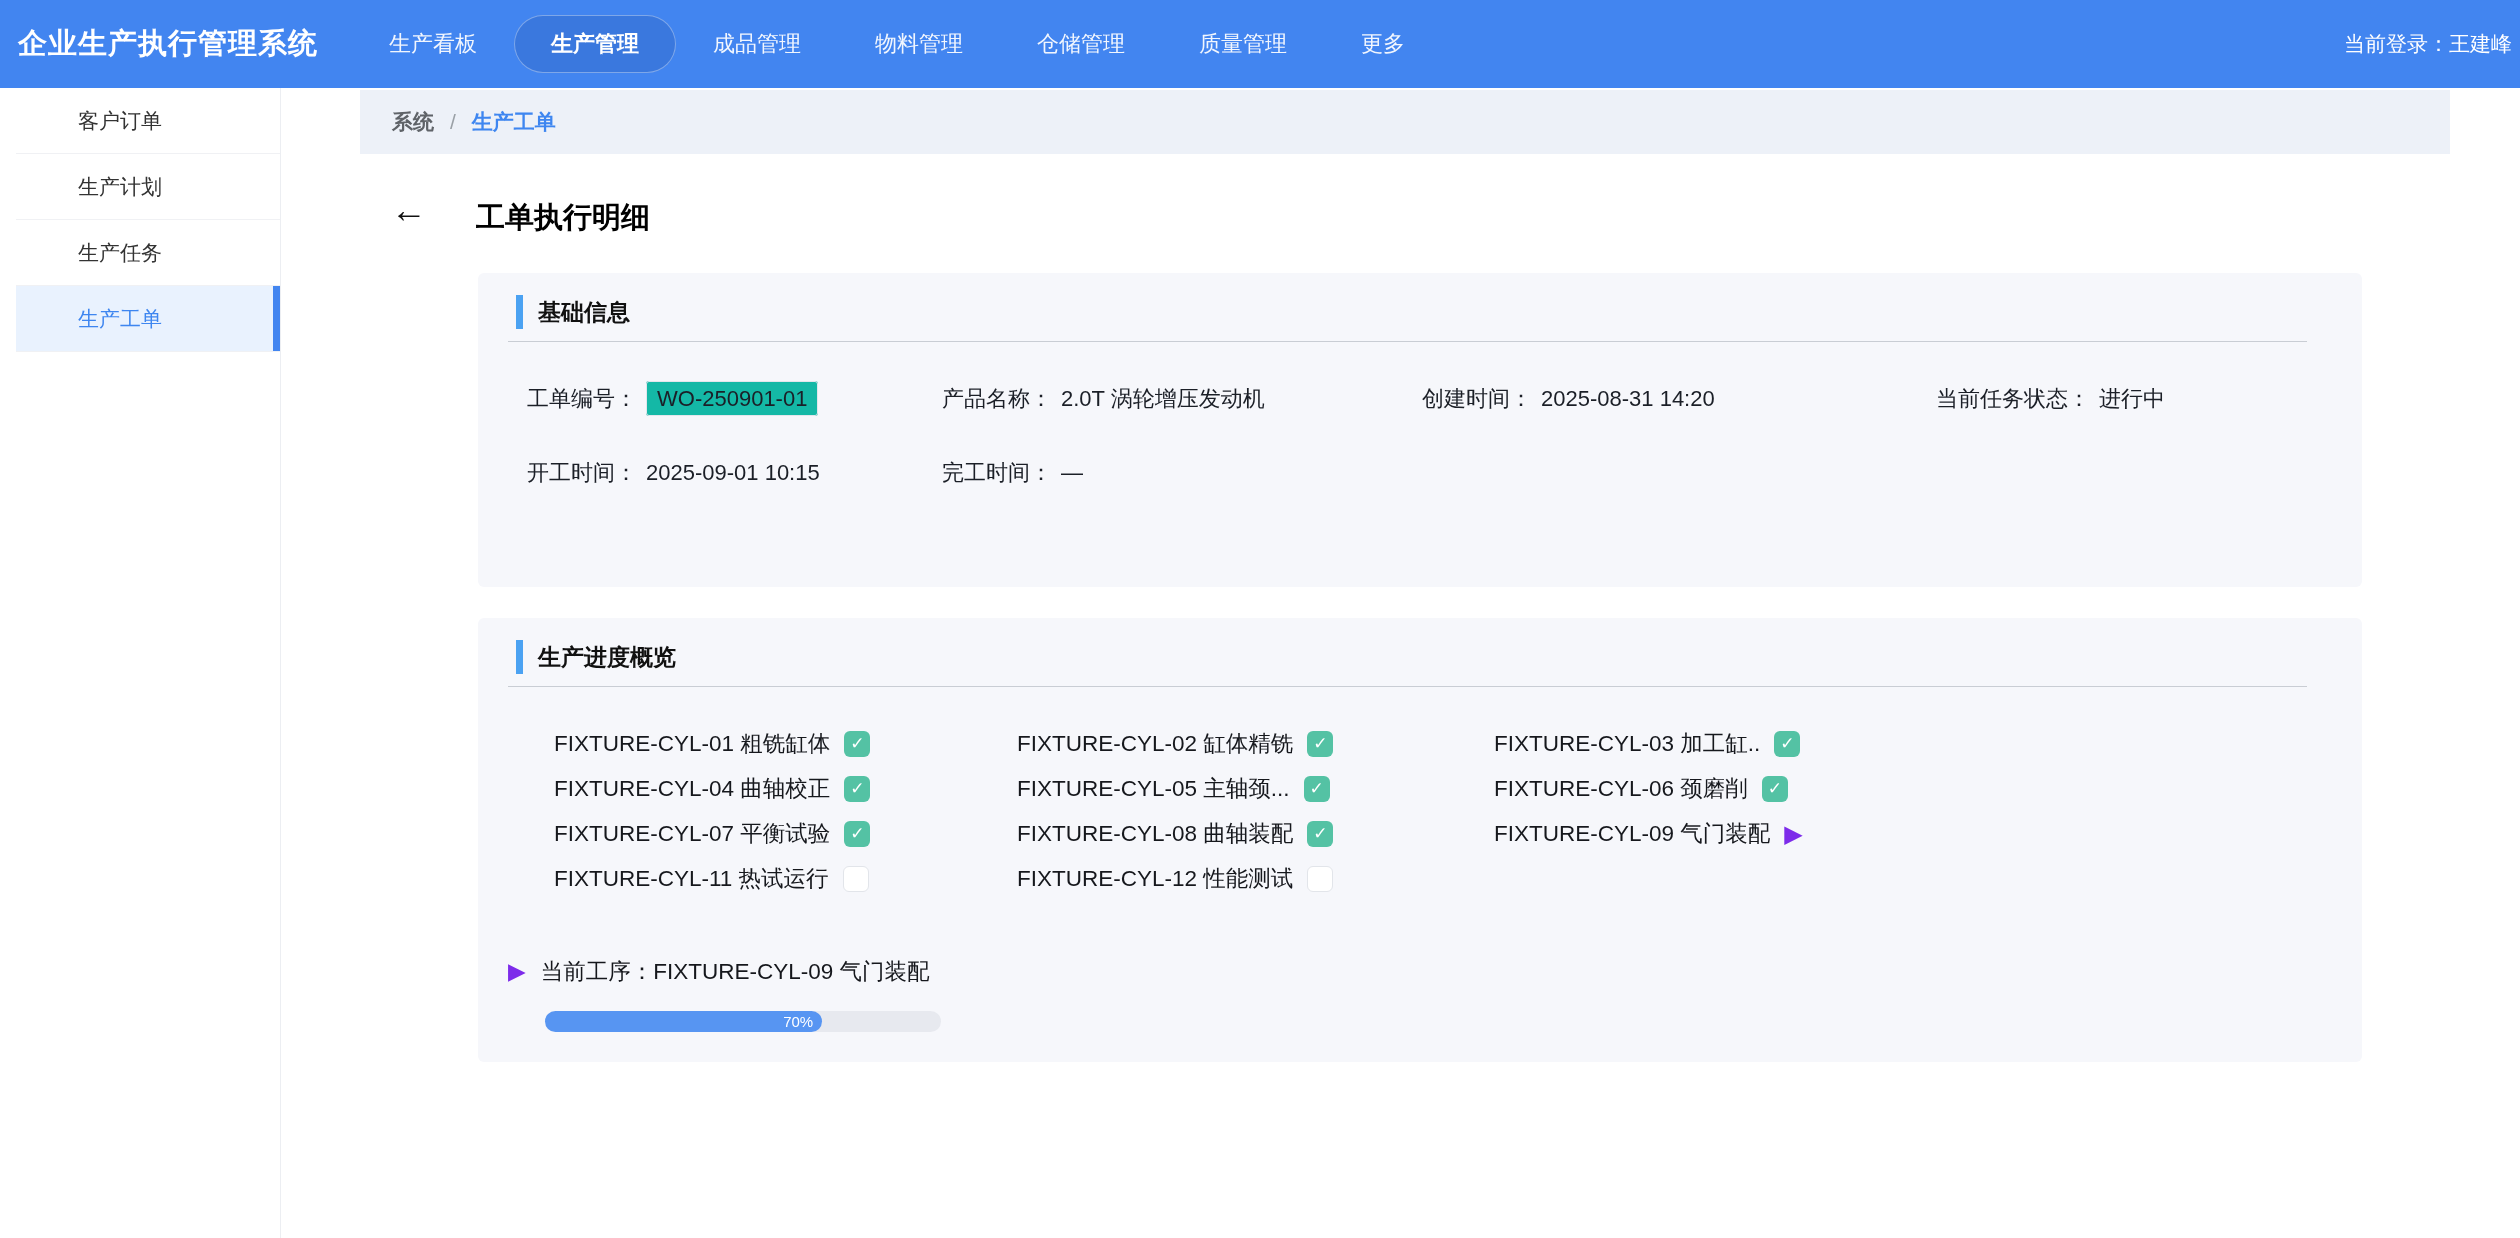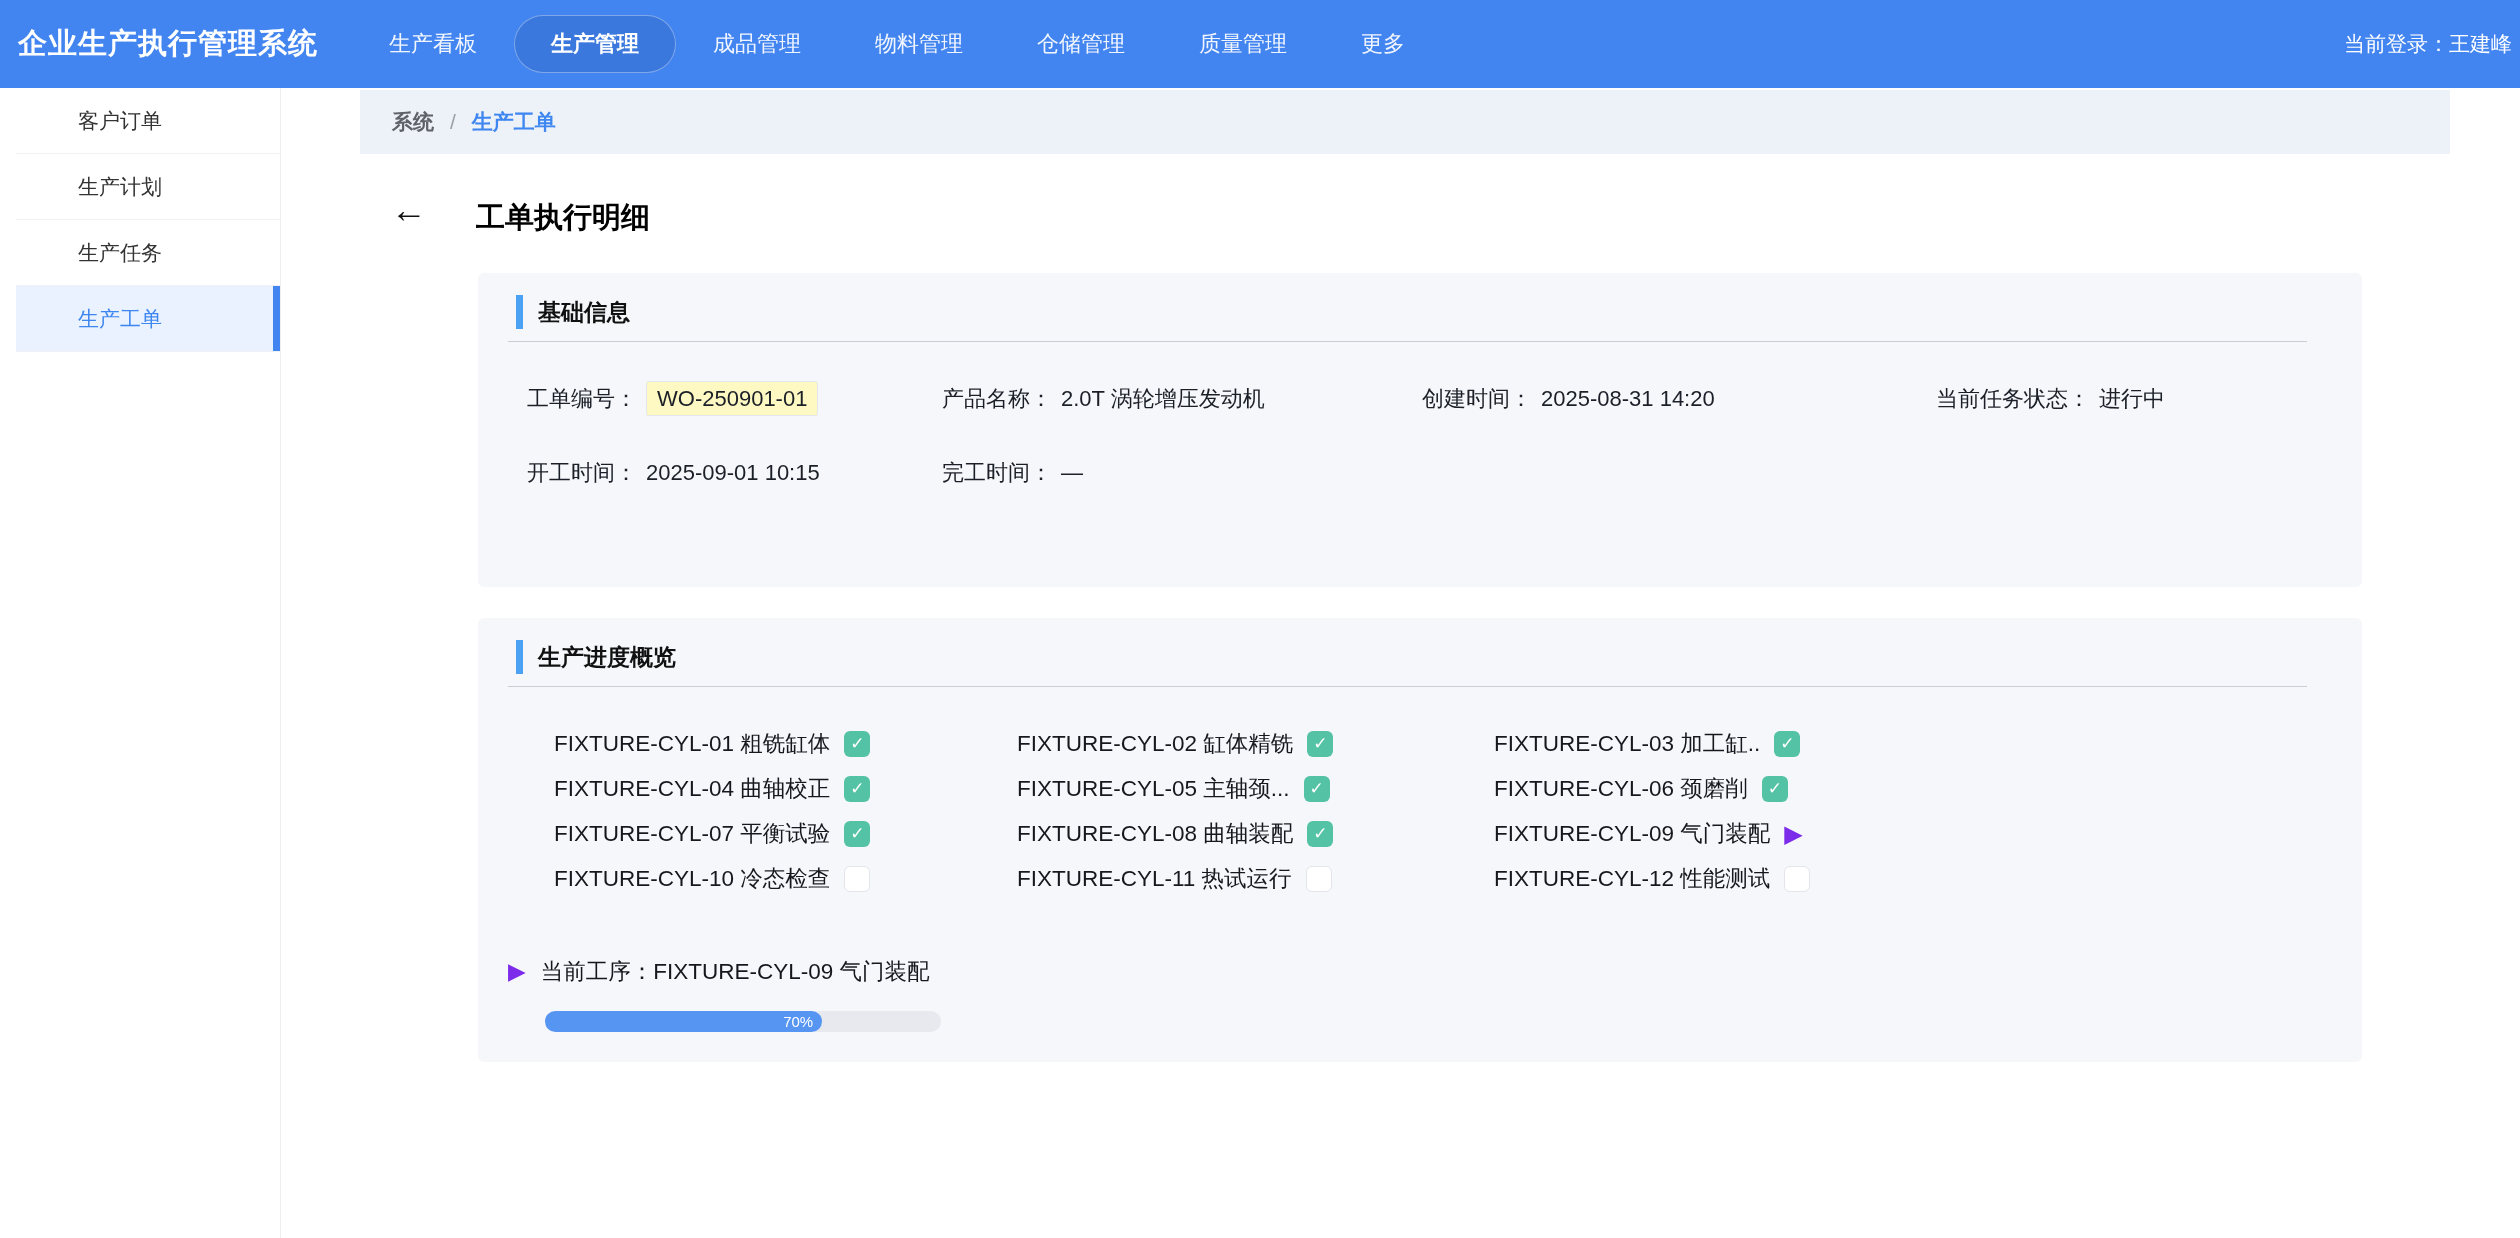--- a/index.html
+++ b/index.html
@@ -72,21 +72,21 @@
   .card-title { font-size:23px; font-weight:600; color:#111; }
   .card-divider { height:1px; background:#c9cdd4; margin:12px 55px 0 30px; }
 
   
   .fields {
     display:grid; grid-template-columns:415px 480px 514px 1fr;
     padding:42px 0 0 49px; row-gap:44px; font-size:22px; color:#1b1f27;
   }
   .field { white-space:nowrap; }
   .fvalue { margin-left:9px; }
-  .fvalue.boxed { border:1px solid #e3e6ec; background:#fef9c3; padding:4px 10px; border-radius:3px; }
+  .fvalue.boxed { border:1px solid #e3e6ec; background:#14b8a6; padding:4px 10px; border-radius:3px; }
 
   
   .procs {
     display:grid; grid-template-columns:463px 477px 1fr;
     padding:34px 0 0 76px;
   }
   .proc { height:45px; display:flex; align-items:center; font-size:22.5px; color:#16181d; white-space:nowrap; }
   .status-icon {
     margin-left:14px; width:26px; height:26px; border-radius:6px; flex:none;
     display:flex; align-items:center; justify-content:center;
@@ -215,24 +215,20 @@
         </div>
       <div class="proc">
           <span>FIXTURE-CYL-08 曲轴装配</span>
           <span class="status-icon st-done">✓</span>
         </div>
       <div class="proc">
           <span>FIXTURE-CYL-09 气门装配</span>
           <span class="status-icon st-current">▶</span>
         </div>
       <div class="proc">
-          <span>FIXTURE-CYL-10 冷态检查</span>
-          <span class="status-icon st-pending"></span>
-        </div>
-      <div class="proc">
           <span>FIXTURE-CYL-11 热试运行</span>
           <span class="status-icon st-pending"></span>
         </div>
       <div class="proc">
           <span>FIXTURE-CYL-12 性能测试</span>
           <span class="status-icon st-pending"></span>
         </div>
     </div>
 
     <div class="current-line">

